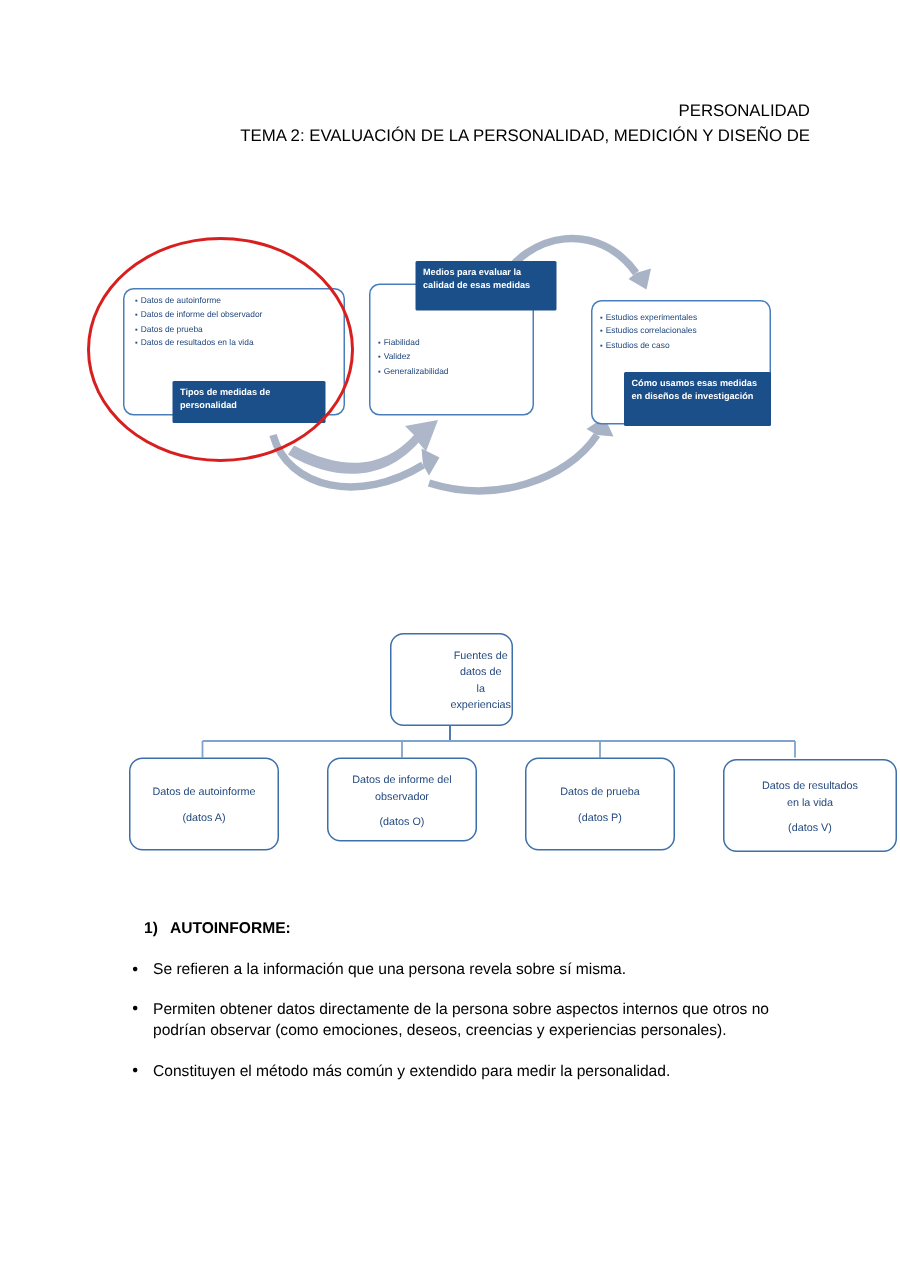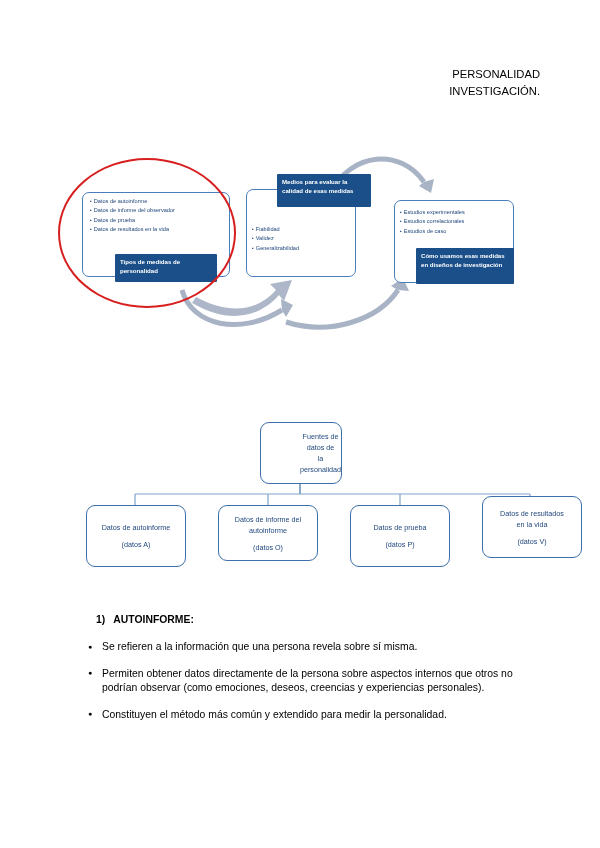--- a/index.html
+++ b/index.html
@@ -169,21 +169,21 @@
     color: #000;
   }
 </style>
 </head>
 <body>
 
 <div class="page">
 
   <div class="title-block">
     <span class="title-line">PERSONALIDAD</span>
-    <span class="title-line">INVESTIGACIÓN.</span>
+    <span class="title-line">TEMA 2: EVALUACIÓN DE LA PERSONALIDAD, MEDICIÓN Y DISEÑO DE</span>
   </div>
 
   <div class="cycle">
 
     <svg class="cycle-svg" viewBox="0 0 600 230">
 
       <g fill="#a9b3c6">
         <path d="M196,167 C232,186 258,180 276,160 L270,154 L292,150 L284,171 L279,165 C259,188 228,194 192,173 Z" opacity="0.95"></path>
       </g>
 
@@ -240,40 +240,40 @@
         <path d="M135,84 L530,84"></path>
         <path d="M135,84 L135,95"></path>
         <path d="M268,84 L268,95"></path>
         <path d="M400,84 L400,95"></path>
         <path d="M530,84 L530,95"></path>
       </g>
     </svg>
 
     <div class="tree-node tree-root" style="left:260px; top:12px; width:82px; height:62px;">
       <span>Fuentes de datos de</span>
-      <span>la personalidad</span>
+      <span>la experiencias</span>
     </div>
 
     <div class="tree-node" style="left:86px; top:95px; width:100px; height:62px;">
       <span>Datos de autoinforme</span>
       <span class="sub">(datos A)</span>
     </div>
 
     <div class="tree-node" style="left:218px; top:95px; width:100px; height:56px;">
       <span>Datos de informe del</span>
-      <span>autoinforme</span>
+      <span>observador</span>
       <span class="sub">(datos O)</span>
     </div>
 
     <div class="tree-node" style="left:350px; top:95px; width:100px; height:62px;">
       <span>Datos de prueba</span>
       <span class="sub">(datos P)</span>
     </div>
 
-    <div class="tree-node" style="left:482px; top:86px; width:100px; height:62px;">
+    <div class="tree-node" style="left:482px; top:96px; width:116px; height:62px;">
       <span>Datos de resultados</span>
       <span>en la vida</span>
       <span class="sub">(datos V)</span>
     </div>
   </div>
 
   <div class="body-text">
     <p class="numbered">
       <span class="num">1)</span><span>AUTOINFORME:</span>
     </p>

